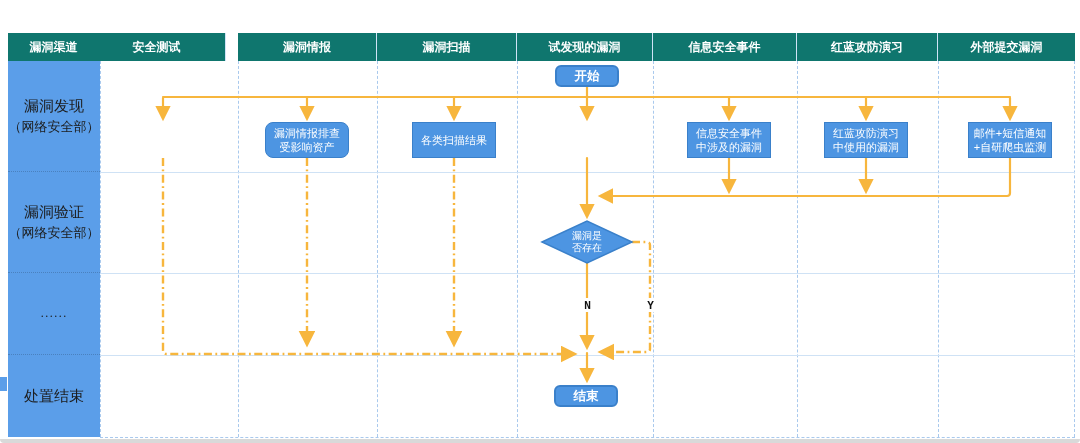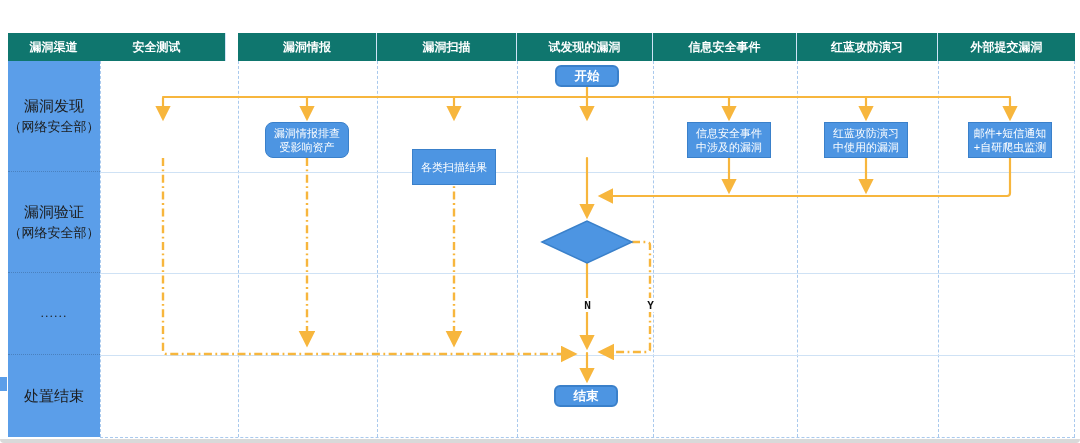--- a/index.html
+++ b/index.html
@@ -117,27 +117,29 @@
       <path marker-end="url(#ah)" d="M632,242 H647 Q650,242 650,245 V349 Q650,352 646,352 H601"></path>
     </g>
 
     <polygon points="542,242 587,221 632,242 587,263" fill="#4d95e2" stroke="#3a80ca" stroke-width="1.5"></polygon>
   </svg>
 
   <div class="terminal" style="left:555px;top:65px;">开始</div>
 
   <div class="pbox" style="left:265px;border-radius:8px;">漏洞情报排查
 受影响资产</div>
-  <div class="pbox" style="left:412px;margin-top:27px;">各类扫描结果</div>
+  <div class="pbox" style="left:412px;">各类扫描结果</div>
   <div class="pbox" style="left:687px;">信息安全事件
 中涉及的漏洞</div>
   <div class="pbox" style="left:824px;">红蓝攻防演习
 中使用的漏洞</div>
   <div class="pbox" style="left:968px;">邮件+短信通知
 +自研爬虫监测</div>
 
+  <div class="decision-label">漏洞是
+否存在</div>
   <div class="branch" style="left:580px;">N</div>
   <div class="branch" style="left:643px;">Y</div>
 
   <div class="terminal" style="left:554px;top:385px;">结束</div>
 
   <div class="footer-strip"></div>
 </div>
 
 </body></html>

